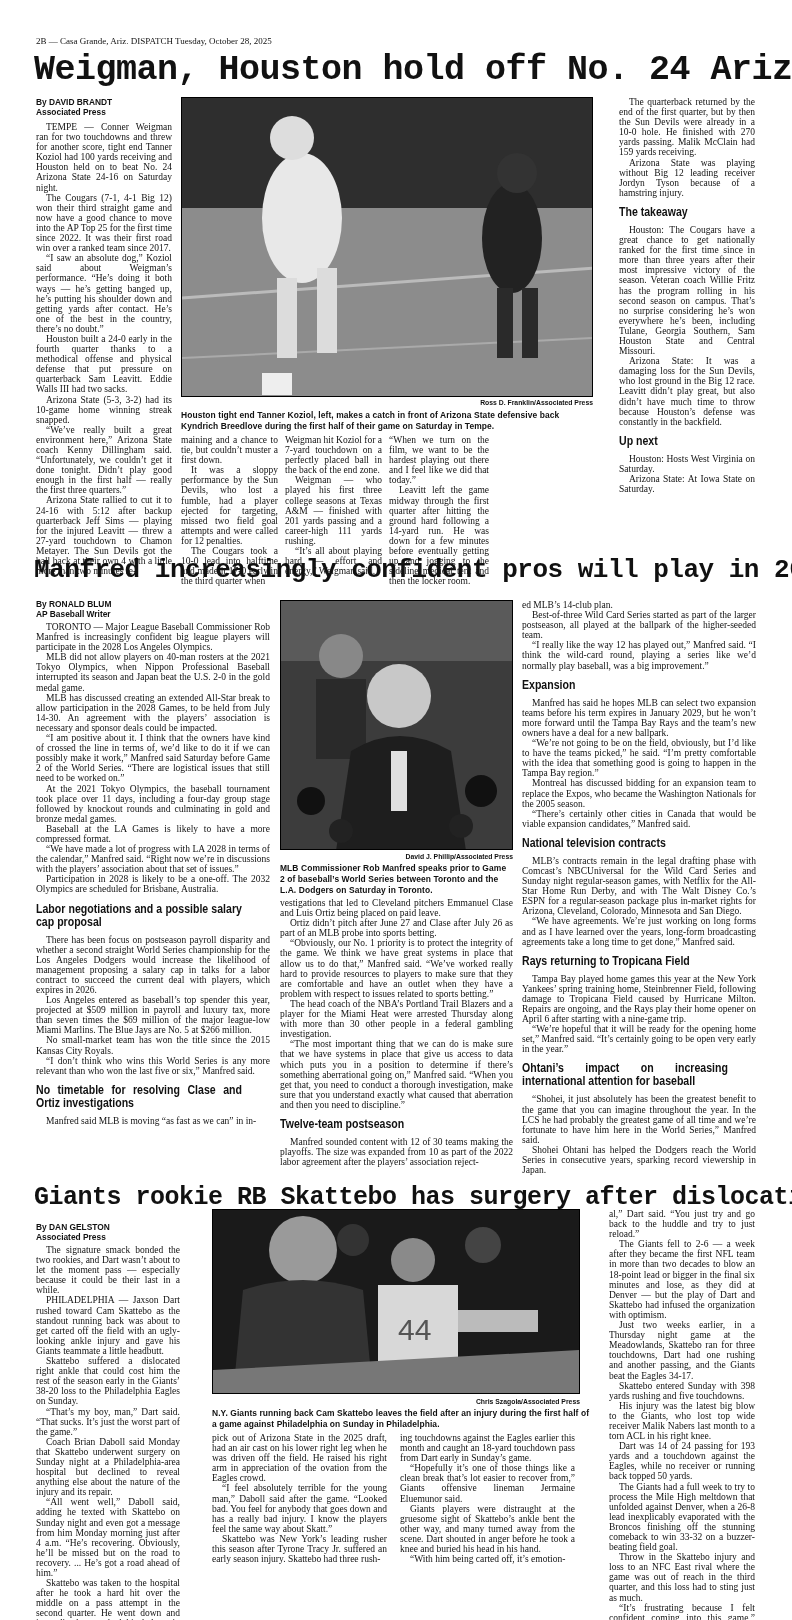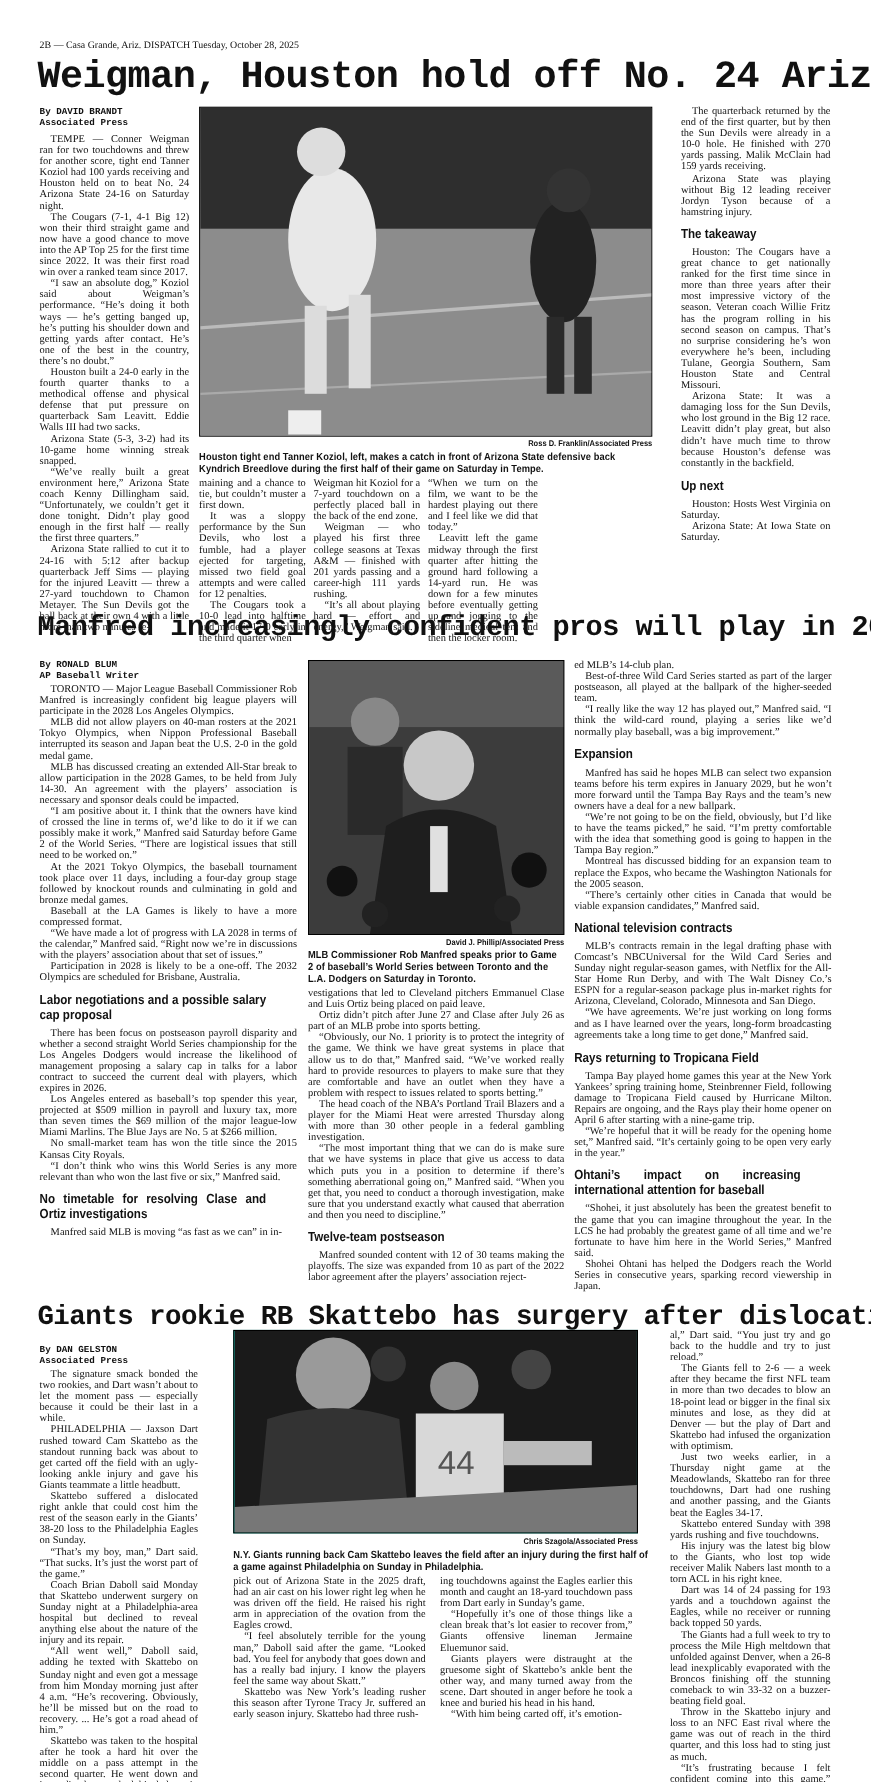--- a/index.html
+++ b/index.html
@@ -1,26 +1,26 @@
 <!DOCTYPE html>
 <html><head>
 <meta charset="utf-8">
 <style>
 *{box-sizing:border-box;margin:0;padding:0}
 html,body{width:792px;height:1620px;background:#fff;overflow:hidden}
 body{font-family:"Liberation Serif","DejaVu Serif",serif;color:#111;position:relative}
 .abs{position:absolute}
 .folio{left:36px;top:36px;font-size:9px;letter-spacing:0}
 .hed{font-family:Liberation Mono, monospace;font-weight:bold;color:#111;white-space:nowrap;letter-spacing:-0.5px}
-.by{font-family:Liberation Mono, monospace;font-weight:bold;font-size:8.4px;line-height:10px}
+.by{font-family:Liberation Sans, sans-serif;font-weight:bold;font-size:8.4px;line-height:10px}
 .col{font-size:9.5px;line-height:10.1px;text-align:justify;hyphens:auto}
 .col p{text-indent:10px}
 .col p.noind{text-indent:0}
 .sub{font-family:"Liberation Sans",sans-serif;font-weight:bold;font-size:12px;line-height:13px;margin:8px 0 6px 0;transform:scaleX(0.88);transform-origin:left;letter-spacing:0}
-.photo{background:#14b8a6;overflow:hidden;border:1px solid #000}
+.photo{background:#be185d;overflow:hidden;border:1px solid #000}
 .credit{font-family:"Liberation Sans",sans-serif;font-weight:bold;font-size:7.6px;text-align:right;transform:scaleX(0.9);transform-origin:right}
 .cap{font-family:"Liberation Sans",sans-serif;font-weight:bold;font-size:9.4px;line-height:11px;transform:scaleX(0.9);transform-origin:left;letter-spacing:0.1px}
 </style>
 </head>
 <body>
 
 <div class="abs folio">2B — Casa Grande, Ariz. DISPATCH  Tuesday, October 28, 2025</div>
 
 <h1 class="abs hed" style="left:34px;top:50px;font-size:35px;line-height:40px">Weigman, Houston hold off No. 24 Arizona State</h1>
 

